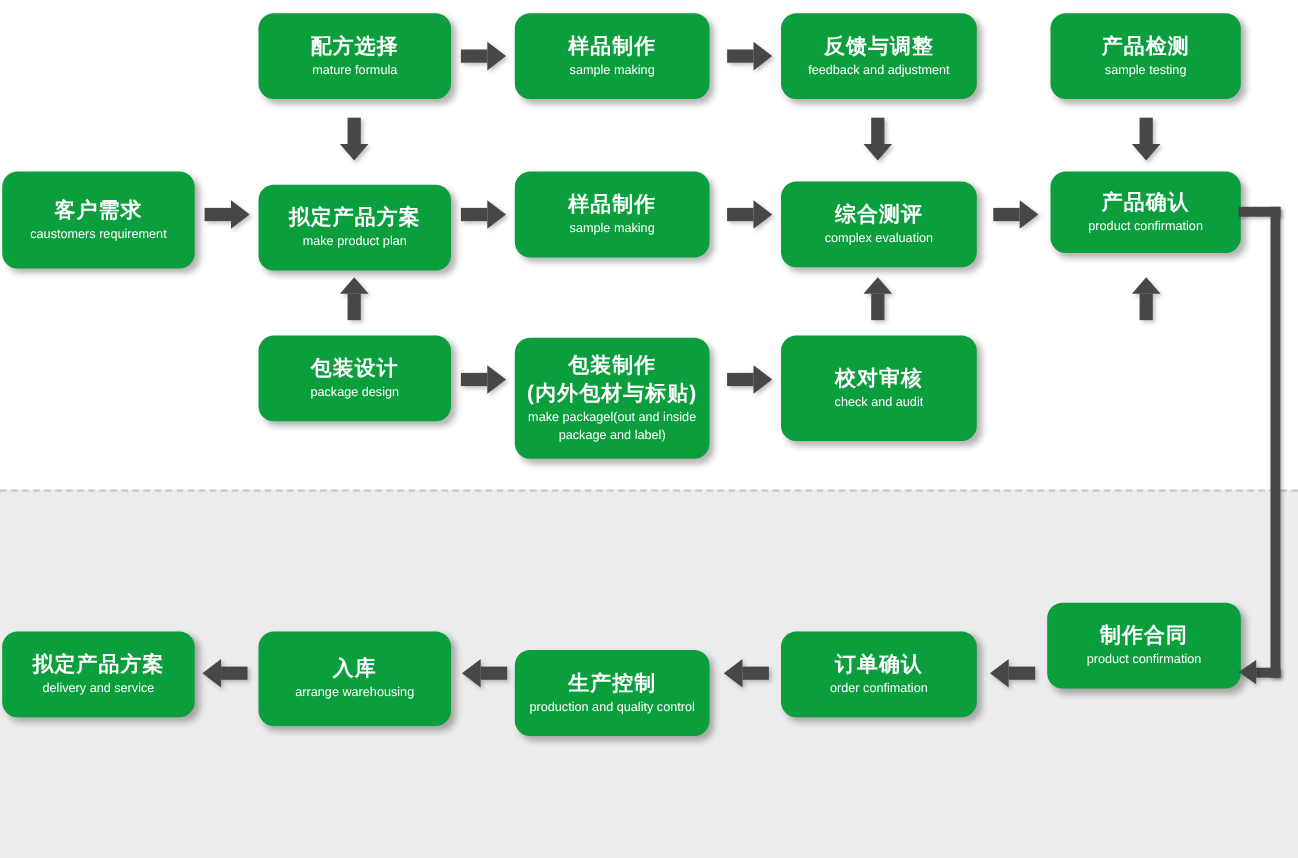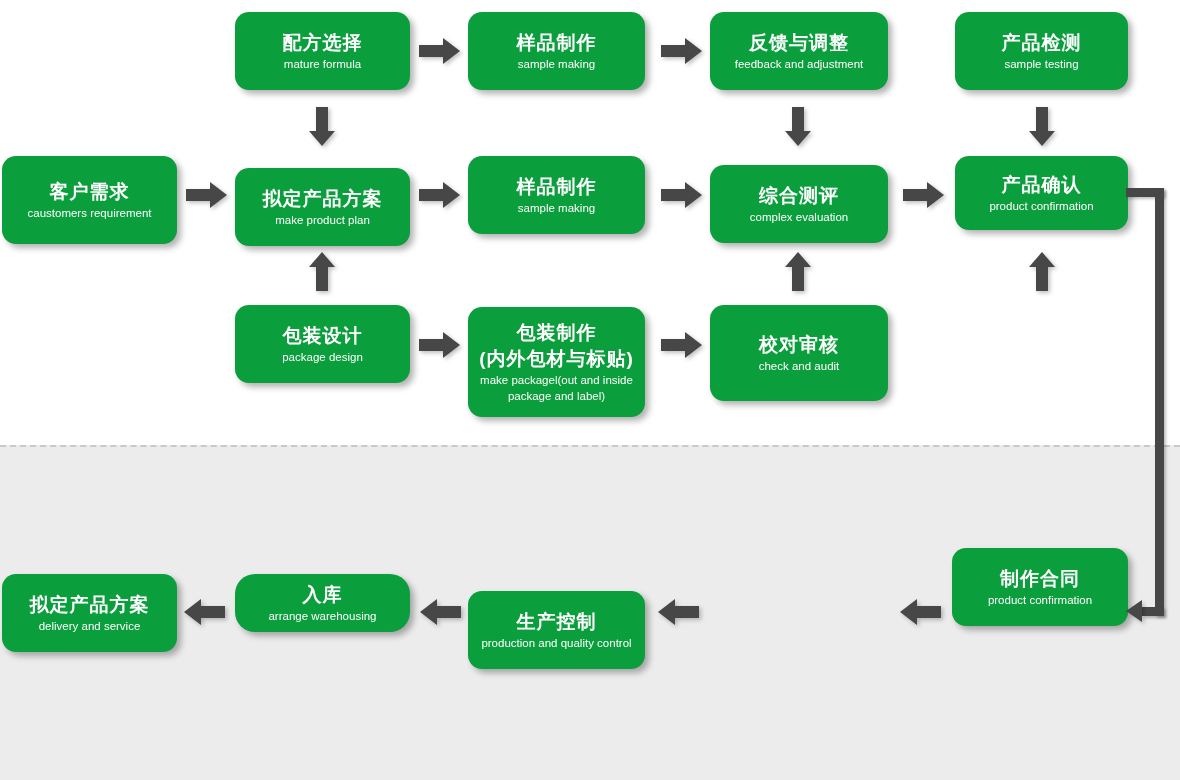--- a/index.html
+++ b/index.html
@@ -100,27 +100,31 @@
       <div class="en">make packagel(out and inside package and label)</div>
     </div>
     <div class="node" style="left: 710px; top: 305px; width: 178px; height: 96px;">
       <div class="cn">校对审核</div>
       <div class="en">check and audit</div>
     </div>
     <div class="node" style="left: 2px; top: 574px; width: 175px; height: 78px;">
       <div class="cn">拟定产品方案</div>
       <div class="en">delivery and service</div>
     </div>
-    <div class="node" style="left: 235px; top: 574px; width: 175px; height: 58px; border-radius: 20px;">
+    <div class="node" style="left: 235px; top: 574px; width: 175px; height: 86px;">
       <div class="cn">入库</div>
       <div class="en">arrange warehousing</div>
     </div>
     <div class="node" style="left: 468px; top: 591px; width: 177px; height: 78px;">
       <div class="cn">生产控制</div>
       <div class="en">production and quality control</div>
+    </div>
+    <div class="node" style="left: 710px; top: 574px; width: 178px; height: 78px;">
+      <div class="cn">订单确认</div>
+      <div class="en">order confimation</div>
     </div>
     <div class="node" style="left: 952px; top: 548px; width: 176px; height: 78px;">
       <div class="cn">制作合同</div>
       <div class="en">product confirmation</div>
     </div>
     <div class="arrow right" style="left: 419px; top: 38px;">
       <div class="stem"></div>
       <div class="head"></div>
     </div>
     <div class="arrow right" style="left: 661px; top: 38px;">

